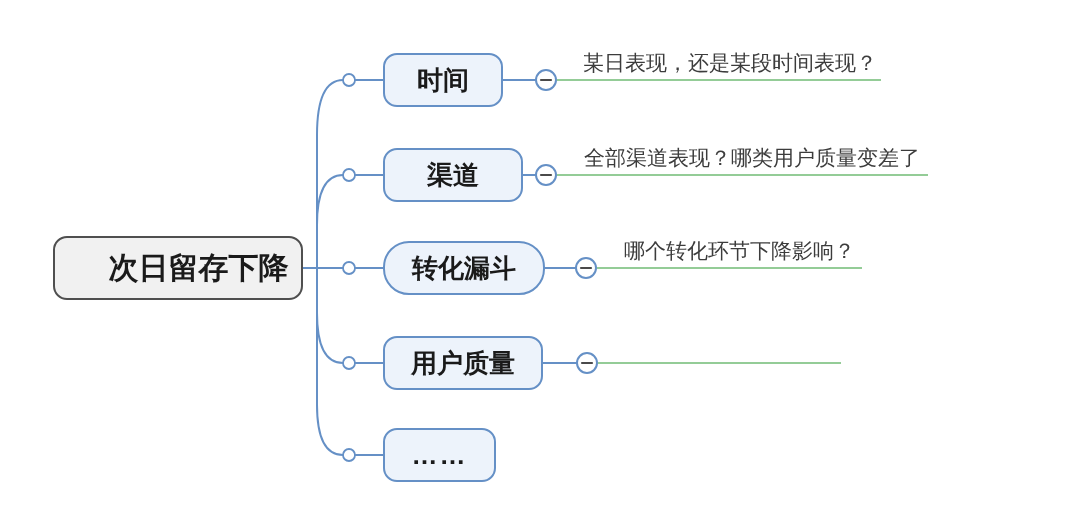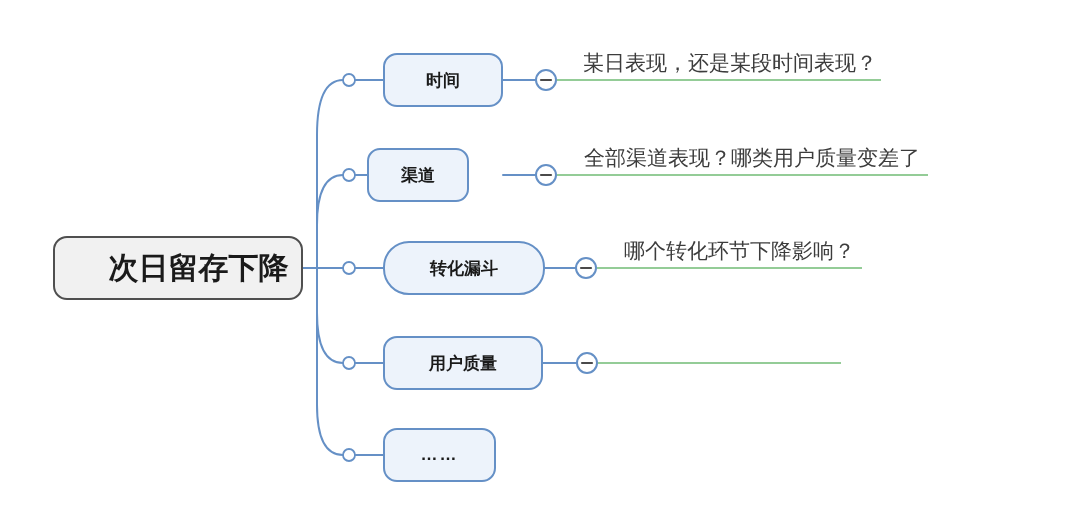--- a/index.html
+++ b/index.html
@@ -28,32 +28,32 @@
   .leafline{stroke:var(--leaf-green);stroke-width:1.8;fill:none;}
   .node{
     position:absolute;
     display:flex;align-items:center;justify-content:center;
     box-sizing:border-box;
     background:var(--node-fill);
     border:2px solid var(--node-border);
     border-radius:14px;
     color:var(--text-dark);
     font-weight:bold;
-    font-size:17px;
+    font-size:26px;
   }
   .root-node{
     left:53px;top:236px;width:250px;height:64px;
     background:var(--root-fill);
     border:2px solid var(--root-border);
     font-size:30px;
     border-radius:14px;
     padding-left:41px;
   }
   .b1{left:383px;top:53px;width:120px;height:54px;}
-  .b2{left:367px;top:148px;width:102px;height:54px;border-radius:13px;}
+  .b2{left:383px;top:148px;width:140px;height:54px;}
   .b3{left:383px;top:241px;width:162px;height:54px;border-radius:26px;}
   .b4{left:383px;top:336px;width:160px;height:54px;}
   .b5{left:383px;top:428px;width:113px;height:54px;letter-spacing:2px;}
   .leaf{
     position:absolute;
     color:var(--leaf-text);
     font-size:21px;
     line-height:26px;
     white-space:nowrap;
   }

